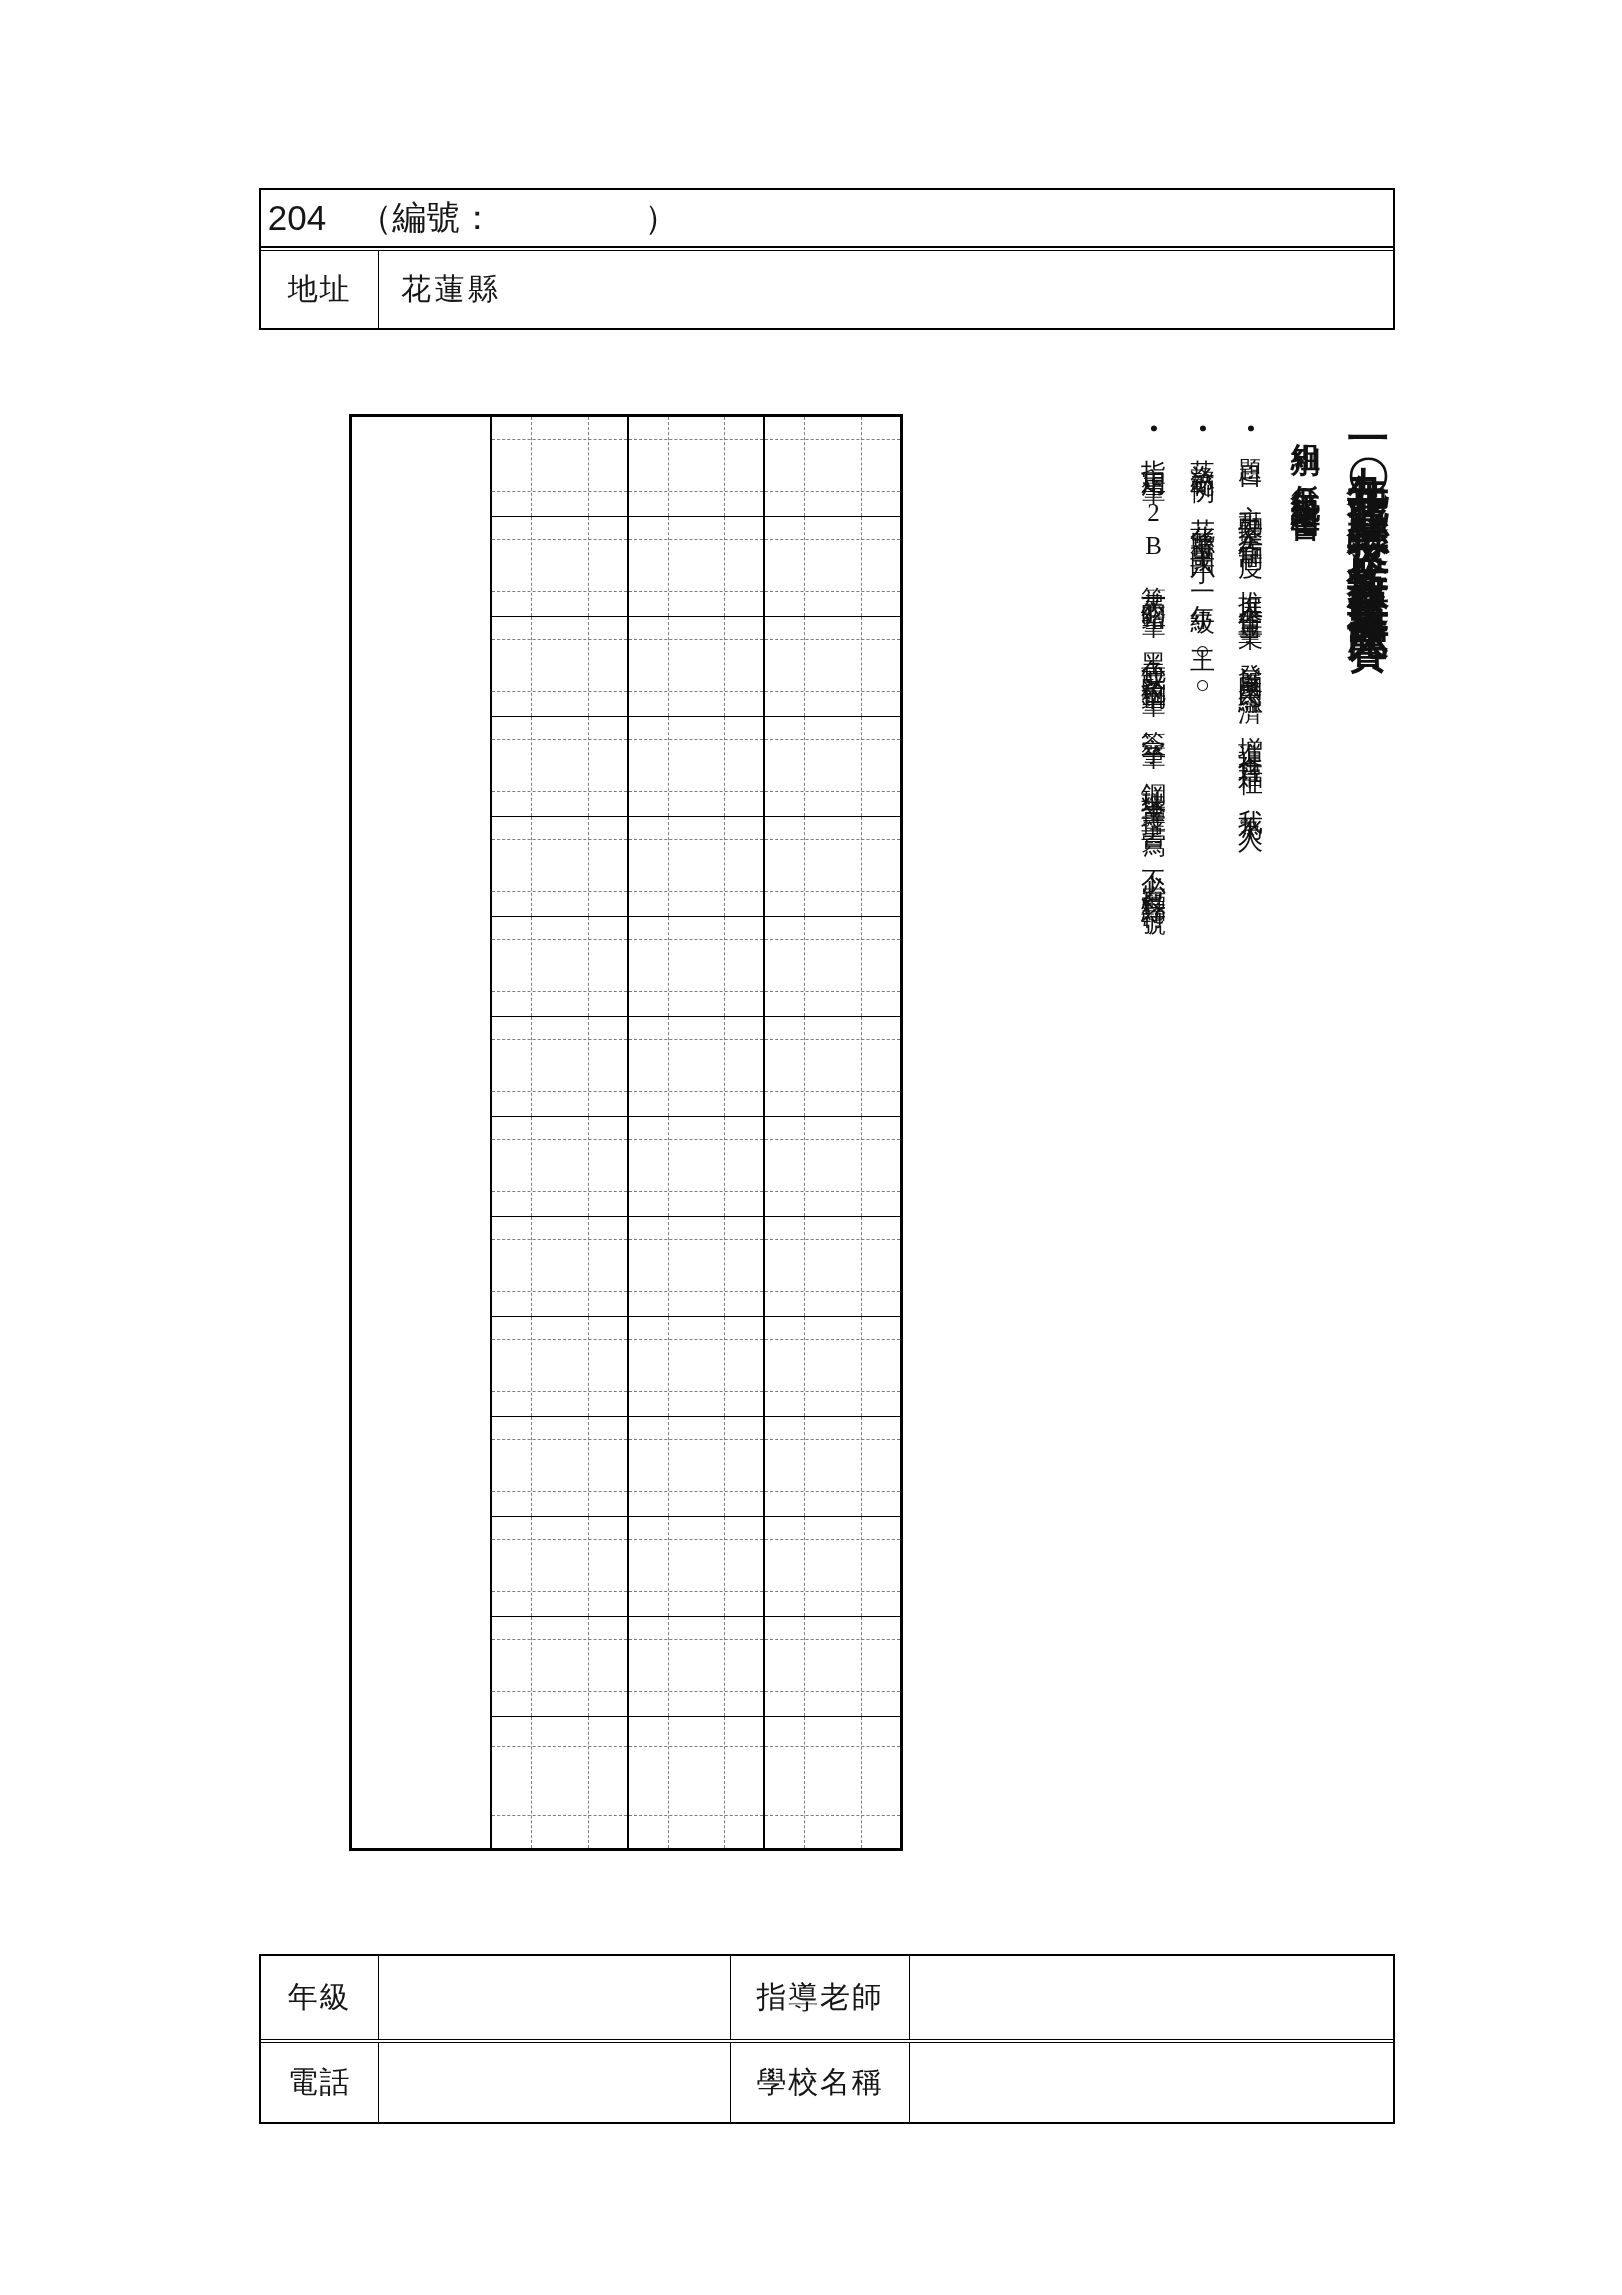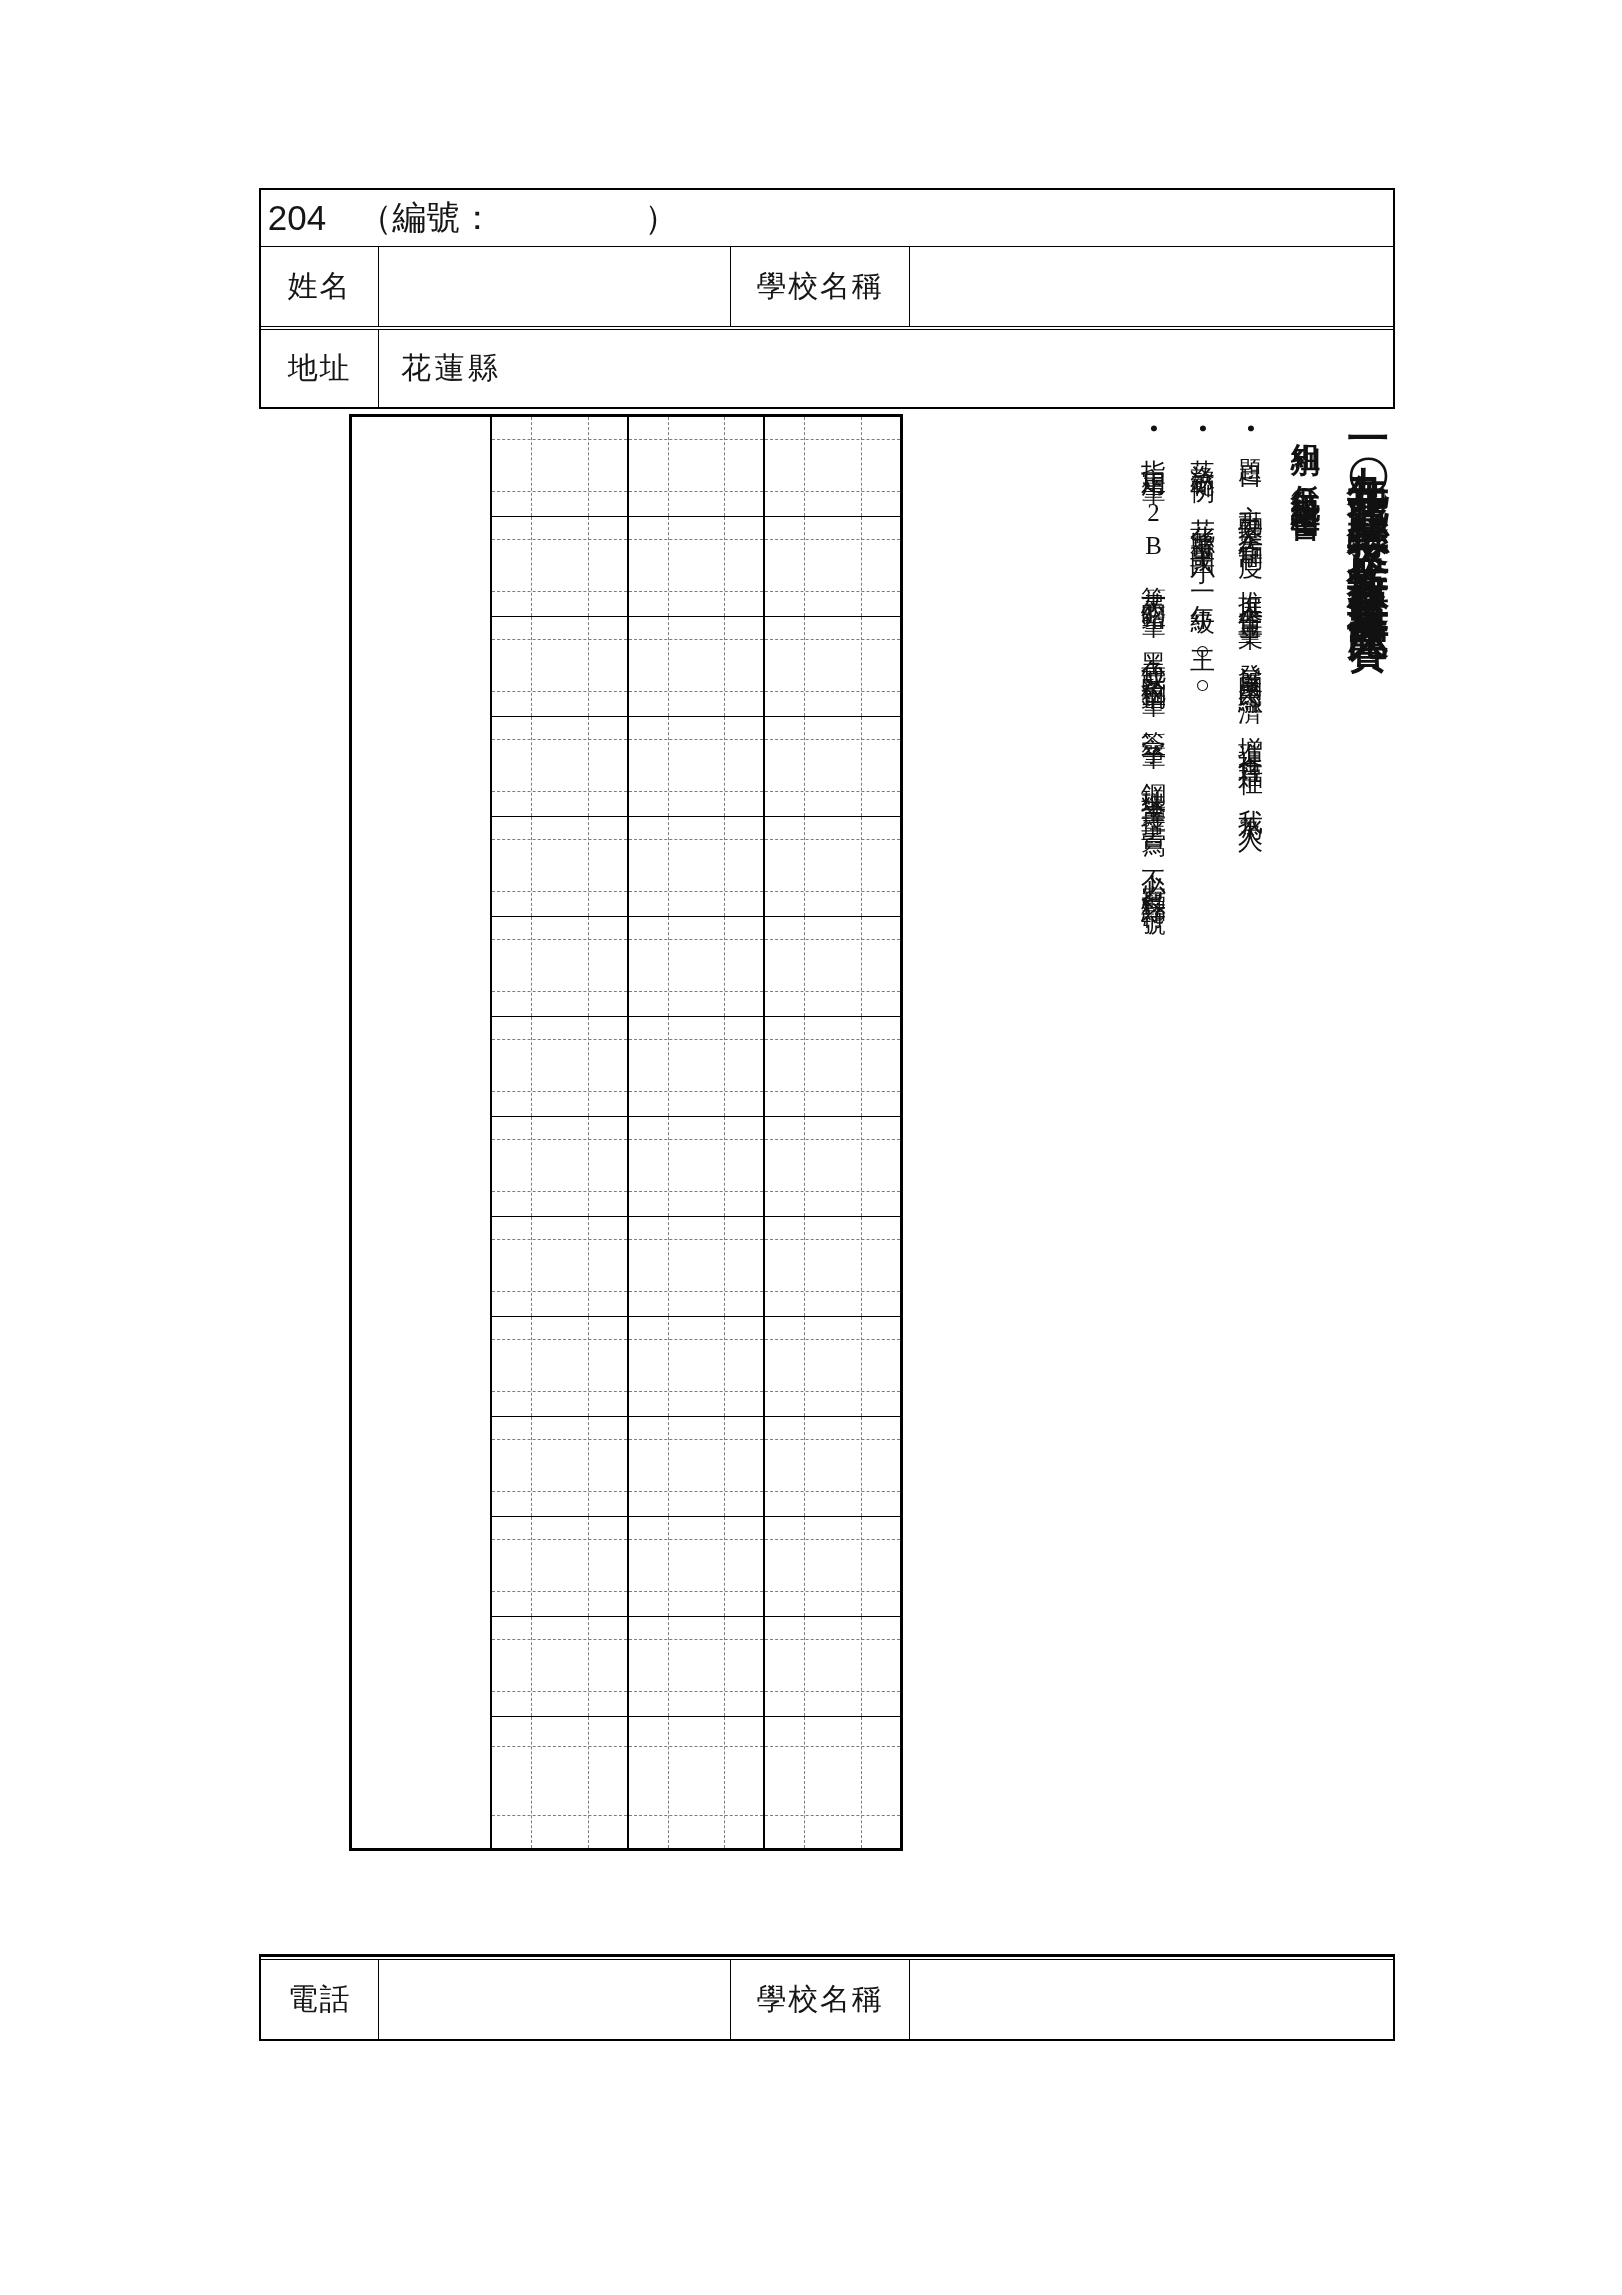--- a/index.html
+++ b/index.html
@@ -80,26 +80,20 @@
 </head>
 <body>
 
 <div class="top-table">
   <div class="title-row">
     <span class="title-num">204</span>
       <span class="serial-open">（編號：</span>
       <span class="serial-spacer"></span>
       <span>）</span>
   </div>
-  <div class="cells-row">
-    <div class="cell label w-label1">姓名</div>
-    <div class="cell w-value1"></div>
-    <div class="cell label w-label2">學校名稱</div>
-    <div class="cell w-value2"></div>
-  </div>
   <div class="cells-row addr">
     <div class="cell label w-label1">地址</div>
     <div class="cell addr-value">花蓮縣</div>
   </div>
 </div>
 
 <div class="practice-grid" id="practiceGrid">
   <div class="blank-col"></div>
 
 <div class="write-col">
@@ -365,20 +359,26 @@
 <div class="vcol v-main-title">一〇九年花蓮縣「縣長盃」合作教育硬筆書法比賽</div>
 <div class="vcol v-group">組別：低年級組（楷書）</div>
 
 <div class="vcol v-note v-b1"><span>•</span><span>題目：主動健全合作制度，推展合作事業，發展國民經濟，增進社會福祉，我為人人。</span></div>
 
 <div class="vcol v-note v-b2"><span>•</span><span>落款範例：花蓮縣玉里國小　一年級　王○○</span></div>
 
 <div class="vcol v-note v-b3"><span>•</span><span>指定用筆：</span><span class="latin-upright">2B</span><span>筆芯的鉛筆，黑色或藍色鋼筆、簽字筆、鋼珠筆等擇一書寫。不必寫標點符號。</span></div>
 
 <div class="bottom-table">
+  <div class="cells-row">
+    <div class="cell label w-label1">年級</div>
+    <div class="cell w-value1"></div>
+    <div class="cell label w-label2">指導老師</div>
+    <div class="cell w-value2"></div>
+  </div>
   <div class="cells-row second">
     <div class="cell label w-label1">電話</div>
     <div class="cell w-value1"></div>
     <div class="cell label w-label2">學校名稱</div>
     <div class="cell w-value2"></div>
   </div>
 </div>
 
 
 </body></html>

